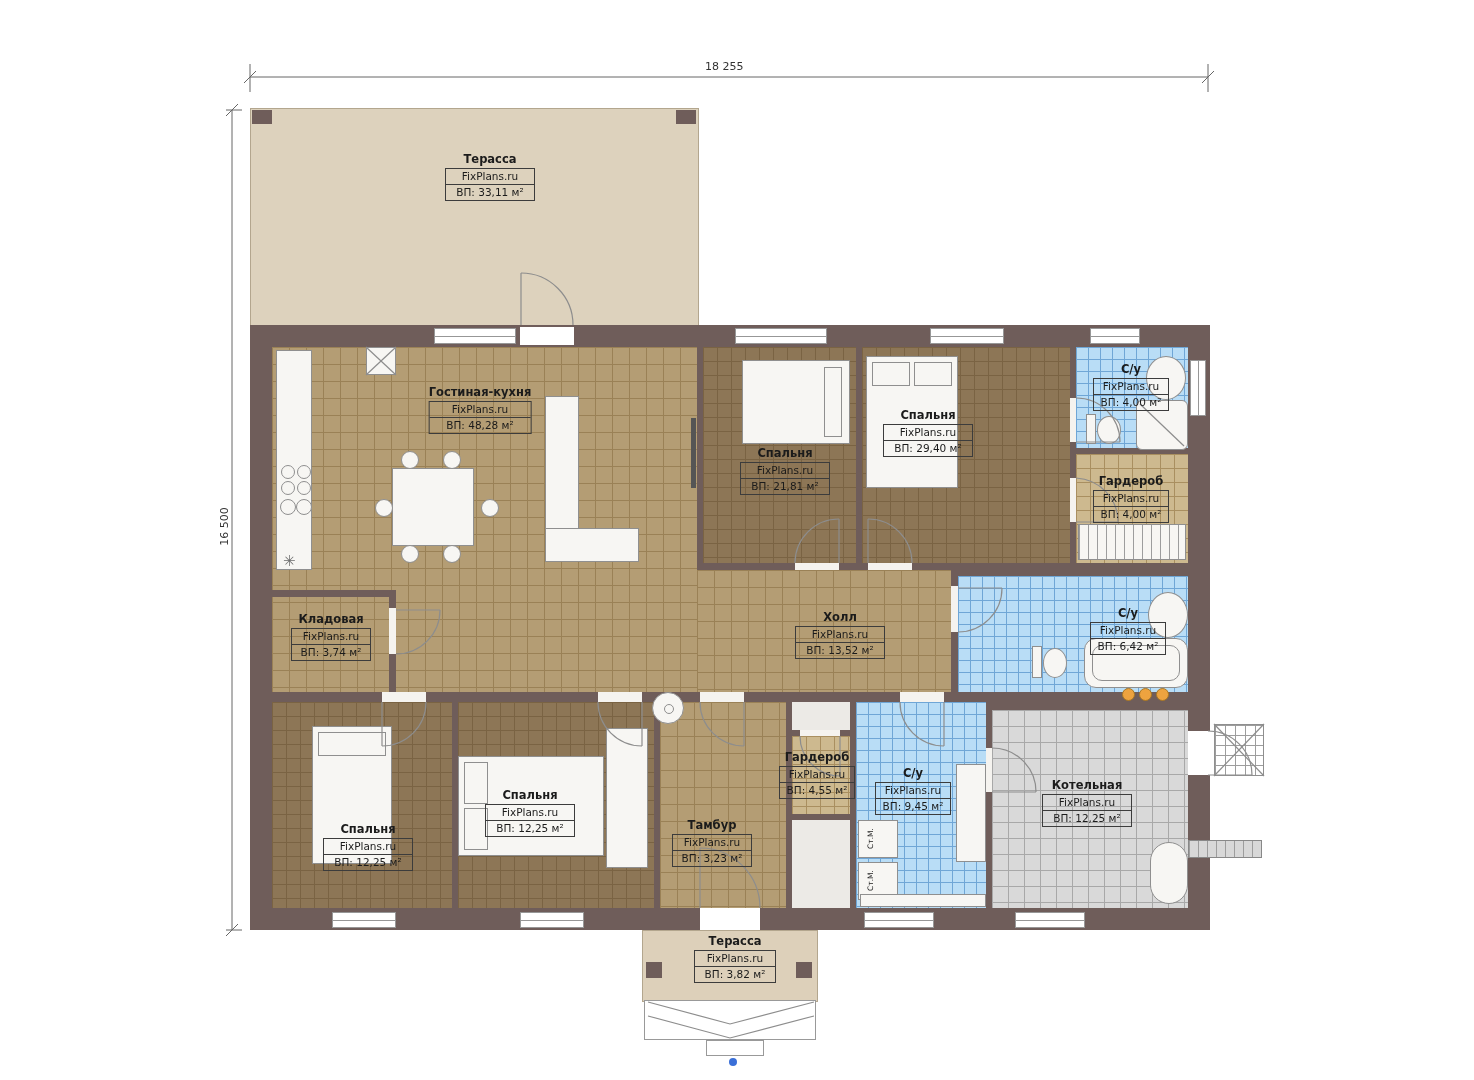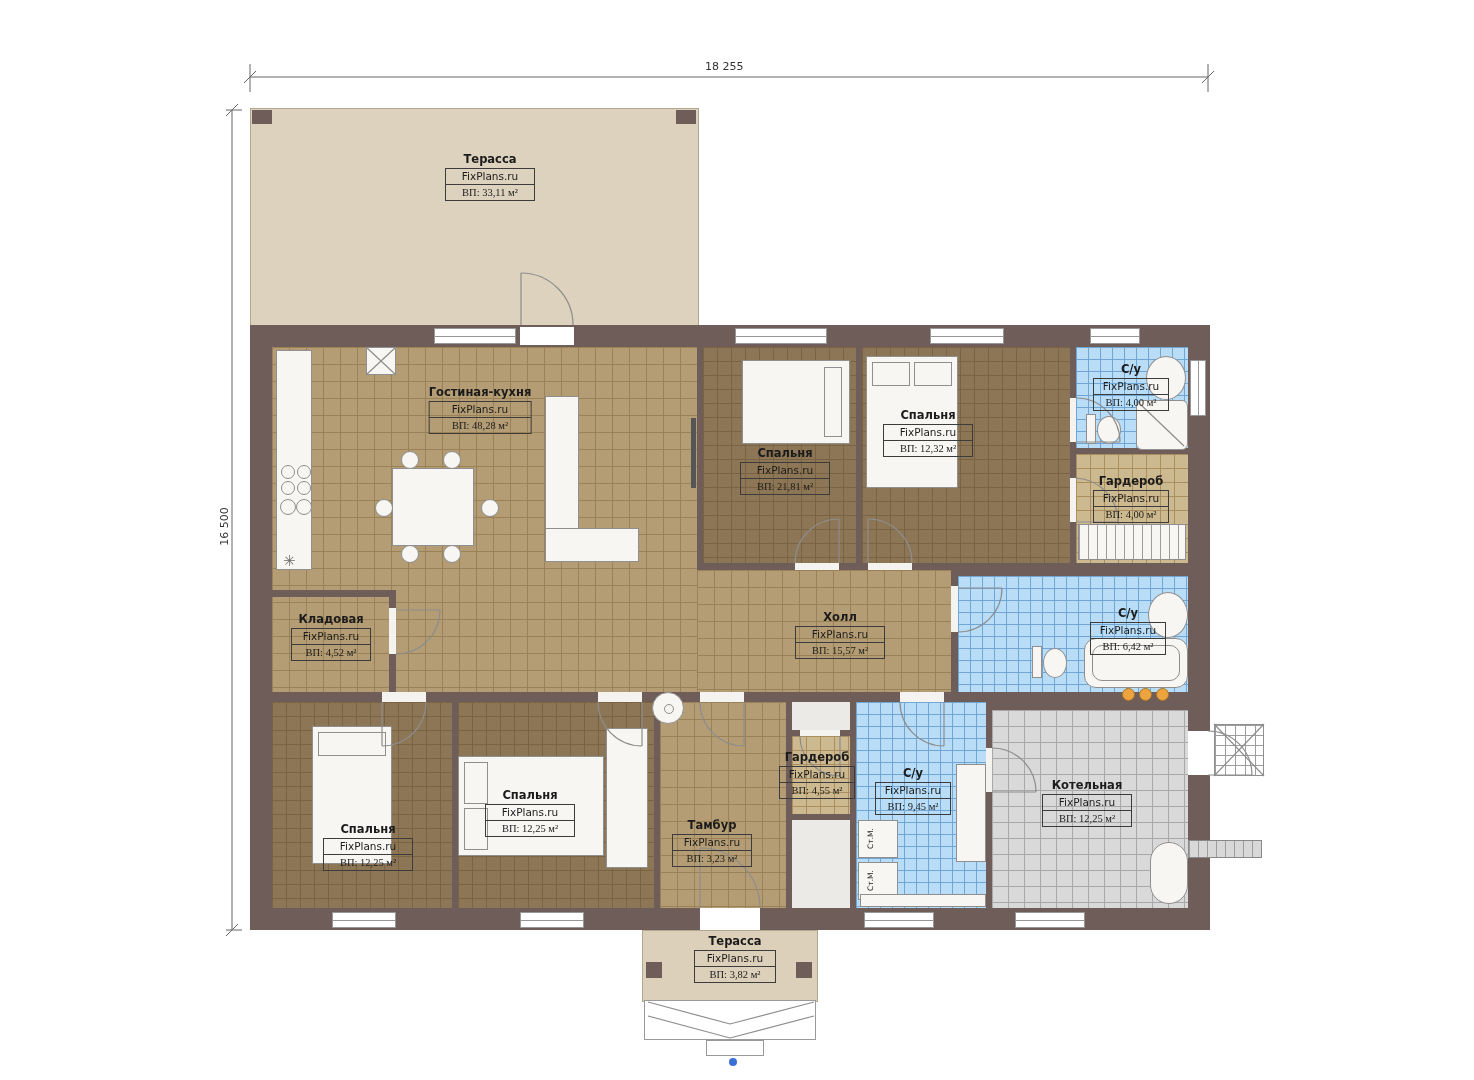--- a/index.html
+++ b/index.html
@@ -28,21 +28,21 @@
   .window.h{background-image:linear-gradient(#979797,#979797);background-size:100% 1px;
             background-position:center;background-repeat:no-repeat;}
   .window.v{background-image:linear-gradient(90deg,#979797,#979797);background-size:1px 100%;
             background-position:center;background-repeat:no-repeat;}
   .furn{position:absolute;background:#f7f6f3;border:1px solid #8f8f8f;box-sizing:border-box;}
   .circle{border-radius:50%;}
   .rlabel{position:absolute;transform:translateX(-50%);text-align:center;z-index:30;}
   .rname{font-weight:bold;font-size:11.5px;margin-bottom:2px;white-space:nowrap;}
   .rbox{border:1px solid #3c3c3c;font-size:10.5px;line-height:15px;min-width:88px;background:transparent;}
   .rbrand{border-bottom:1px solid #3c3c3c;padding:0 4px;white-space:nowrap;}
-  .rarea{padding:0 4px;white-space:nowrap;font-family:Liberation Serif, serif;}
+  .rarea{padding:0 4px;white-space:nowrap;}
   .dimlabel{position:absolute;font-size:11px;color:#333;z-index:25;}
   .washerlbl{position:absolute;font-size:7.5px;color:#222;transform:rotate(-90deg);transform-origin:center;
              white-space:nowrap;}
   svg.overlay{position:absolute;left:0;top:0;z-index:20;pointer-events:none;}
   .stripes-v{background-image:repeating-linear-gradient(90deg,#9d9d9d 0 1px,transparent 1px 9px);}
   .mat{background-color:#fff;border:1px solid #8f8f8f;
     background-image:linear-gradient(#9d9d9d 1px,transparent 1px),linear-gradient(90deg,#9d9d9d 1px,transparent 1px);
     background-size:10px 10px;}
 </style>
 </head>
@@ -259,49 +259,49 @@
     <div class="rname">Спальня</div>
     <div class="rbox">
         <div class="rbrand">FixPlans.ru</div>
     <div class="rarea">ВП: 21,81 м²</div>
       </div>
   </div>
   <div class="rlabel" style="left:928px;top:408px;">
     <div class="rname">Спальня</div>
     <div class="rbox">
         <div class="rbrand">FixPlans.ru</div>
-    <div class="rarea">ВП: 12,32 м²</div>
+    <div class="rarea">ВП: 29,40 м²</div>
       </div>
   </div>
   <div class="rlabel" style="left:1131px;top:362px;">
     <div class="rname">С/у</div>
     <div class="rbox" style="min-width:74px;">
         <div class="rbrand">FixPlans.ru</div>
     <div class="rarea">ВП: 4,00 м²</div>
       </div>
   </div>
   <div class="rlabel" style="left:1131px;top:474px;">
     <div class="rname">Гардероб</div>
     <div class="rbox" style="min-width:74px;">
         <div class="rbrand">FixPlans.ru</div>
     <div class="rarea">ВП: 4,00 м²</div>
       </div>
   </div>
   <div class="rlabel" style="left:331px;top:612px;">
     <div class="rname">Кладовая</div>
     <div class="rbox" style="min-width:78px;">
         <div class="rbrand">FixPlans.ru</div>
-    <div class="rarea">ВП: 4,52 м²</div>
+    <div class="rarea">ВП: 3,74 м²</div>
       </div>
   </div>
   <div class="rlabel" style="left:840px;top:610px;">
     <div class="rname">Холл</div>
     <div class="rbox">
         <div class="rbrand">FixPlans.ru</div>
-    <div class="rarea">ВП: 15,57 м²</div>
+    <div class="rarea">ВП: 13,52 м²</div>
       </div>
   </div>
   <div class="rlabel" style="left:1128px;top:606px;">
     <div class="rname">С/у</div>
     <div class="rbox" style="min-width:74px;">
         <div class="rbrand">FixPlans.ru</div>
     <div class="rarea">ВП: 6,42 м²</div>
       </div>
   </div>
   <div class="rlabel" style="left:368px;top:822px;">

